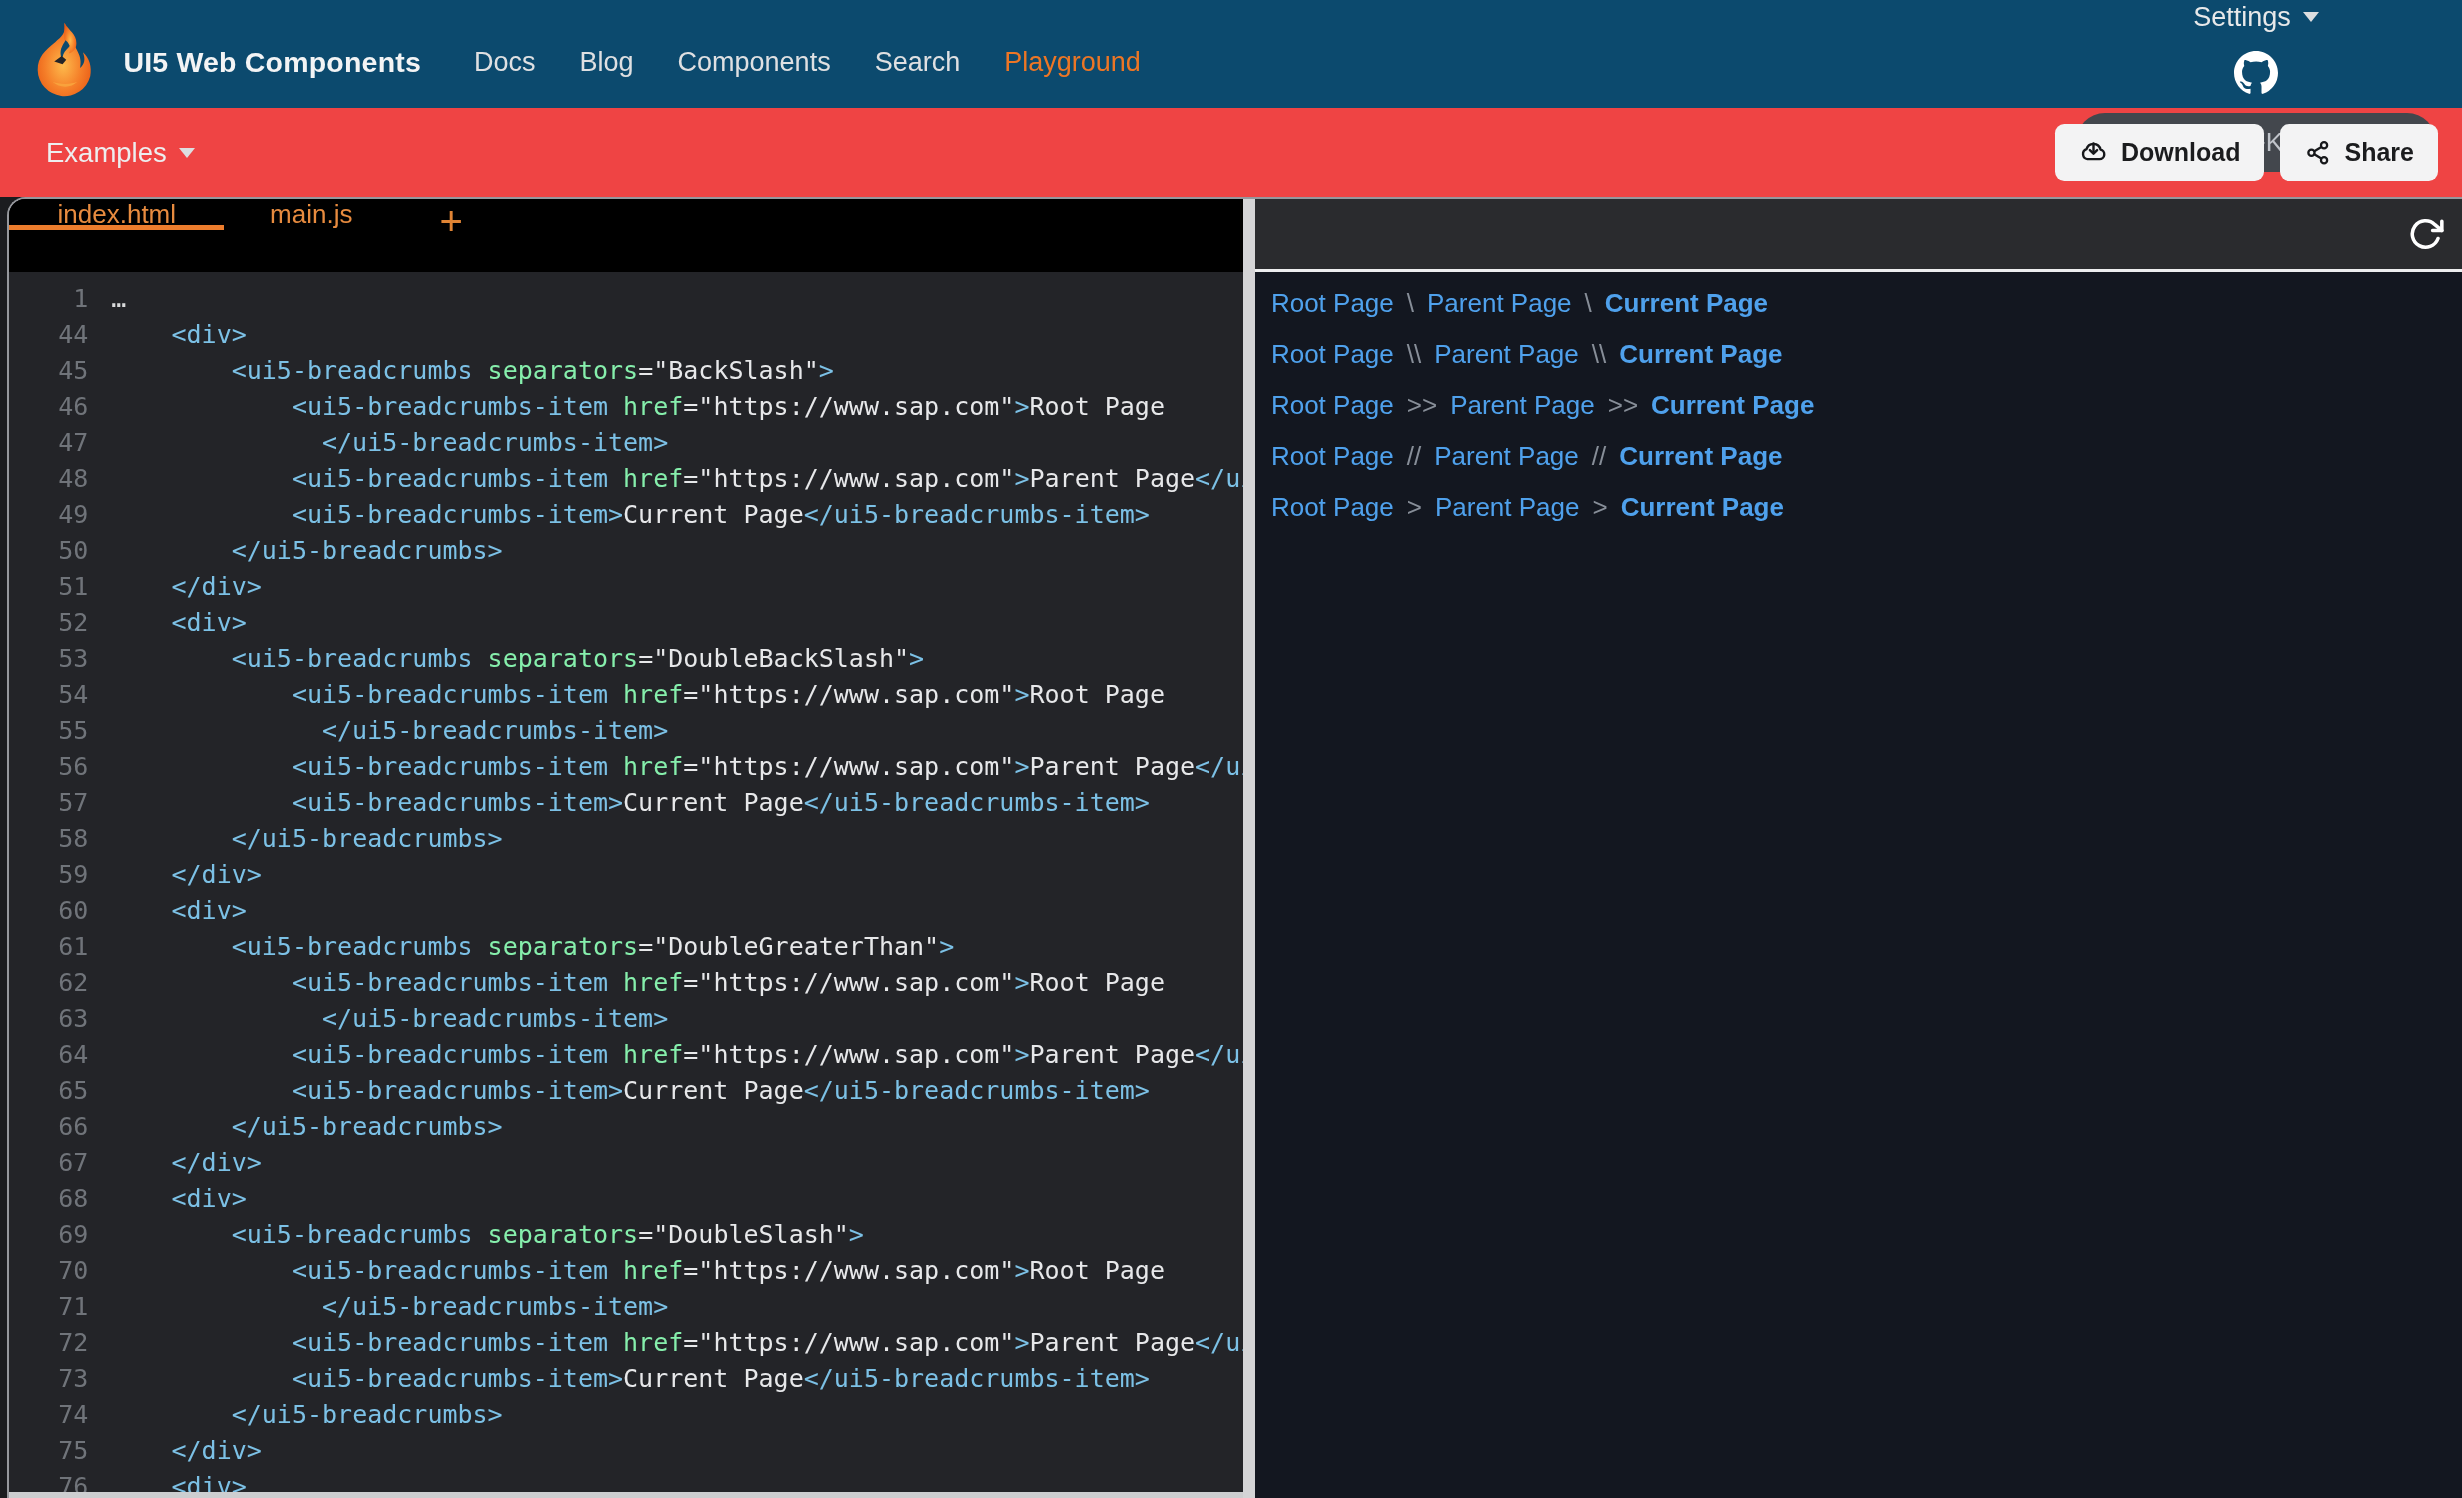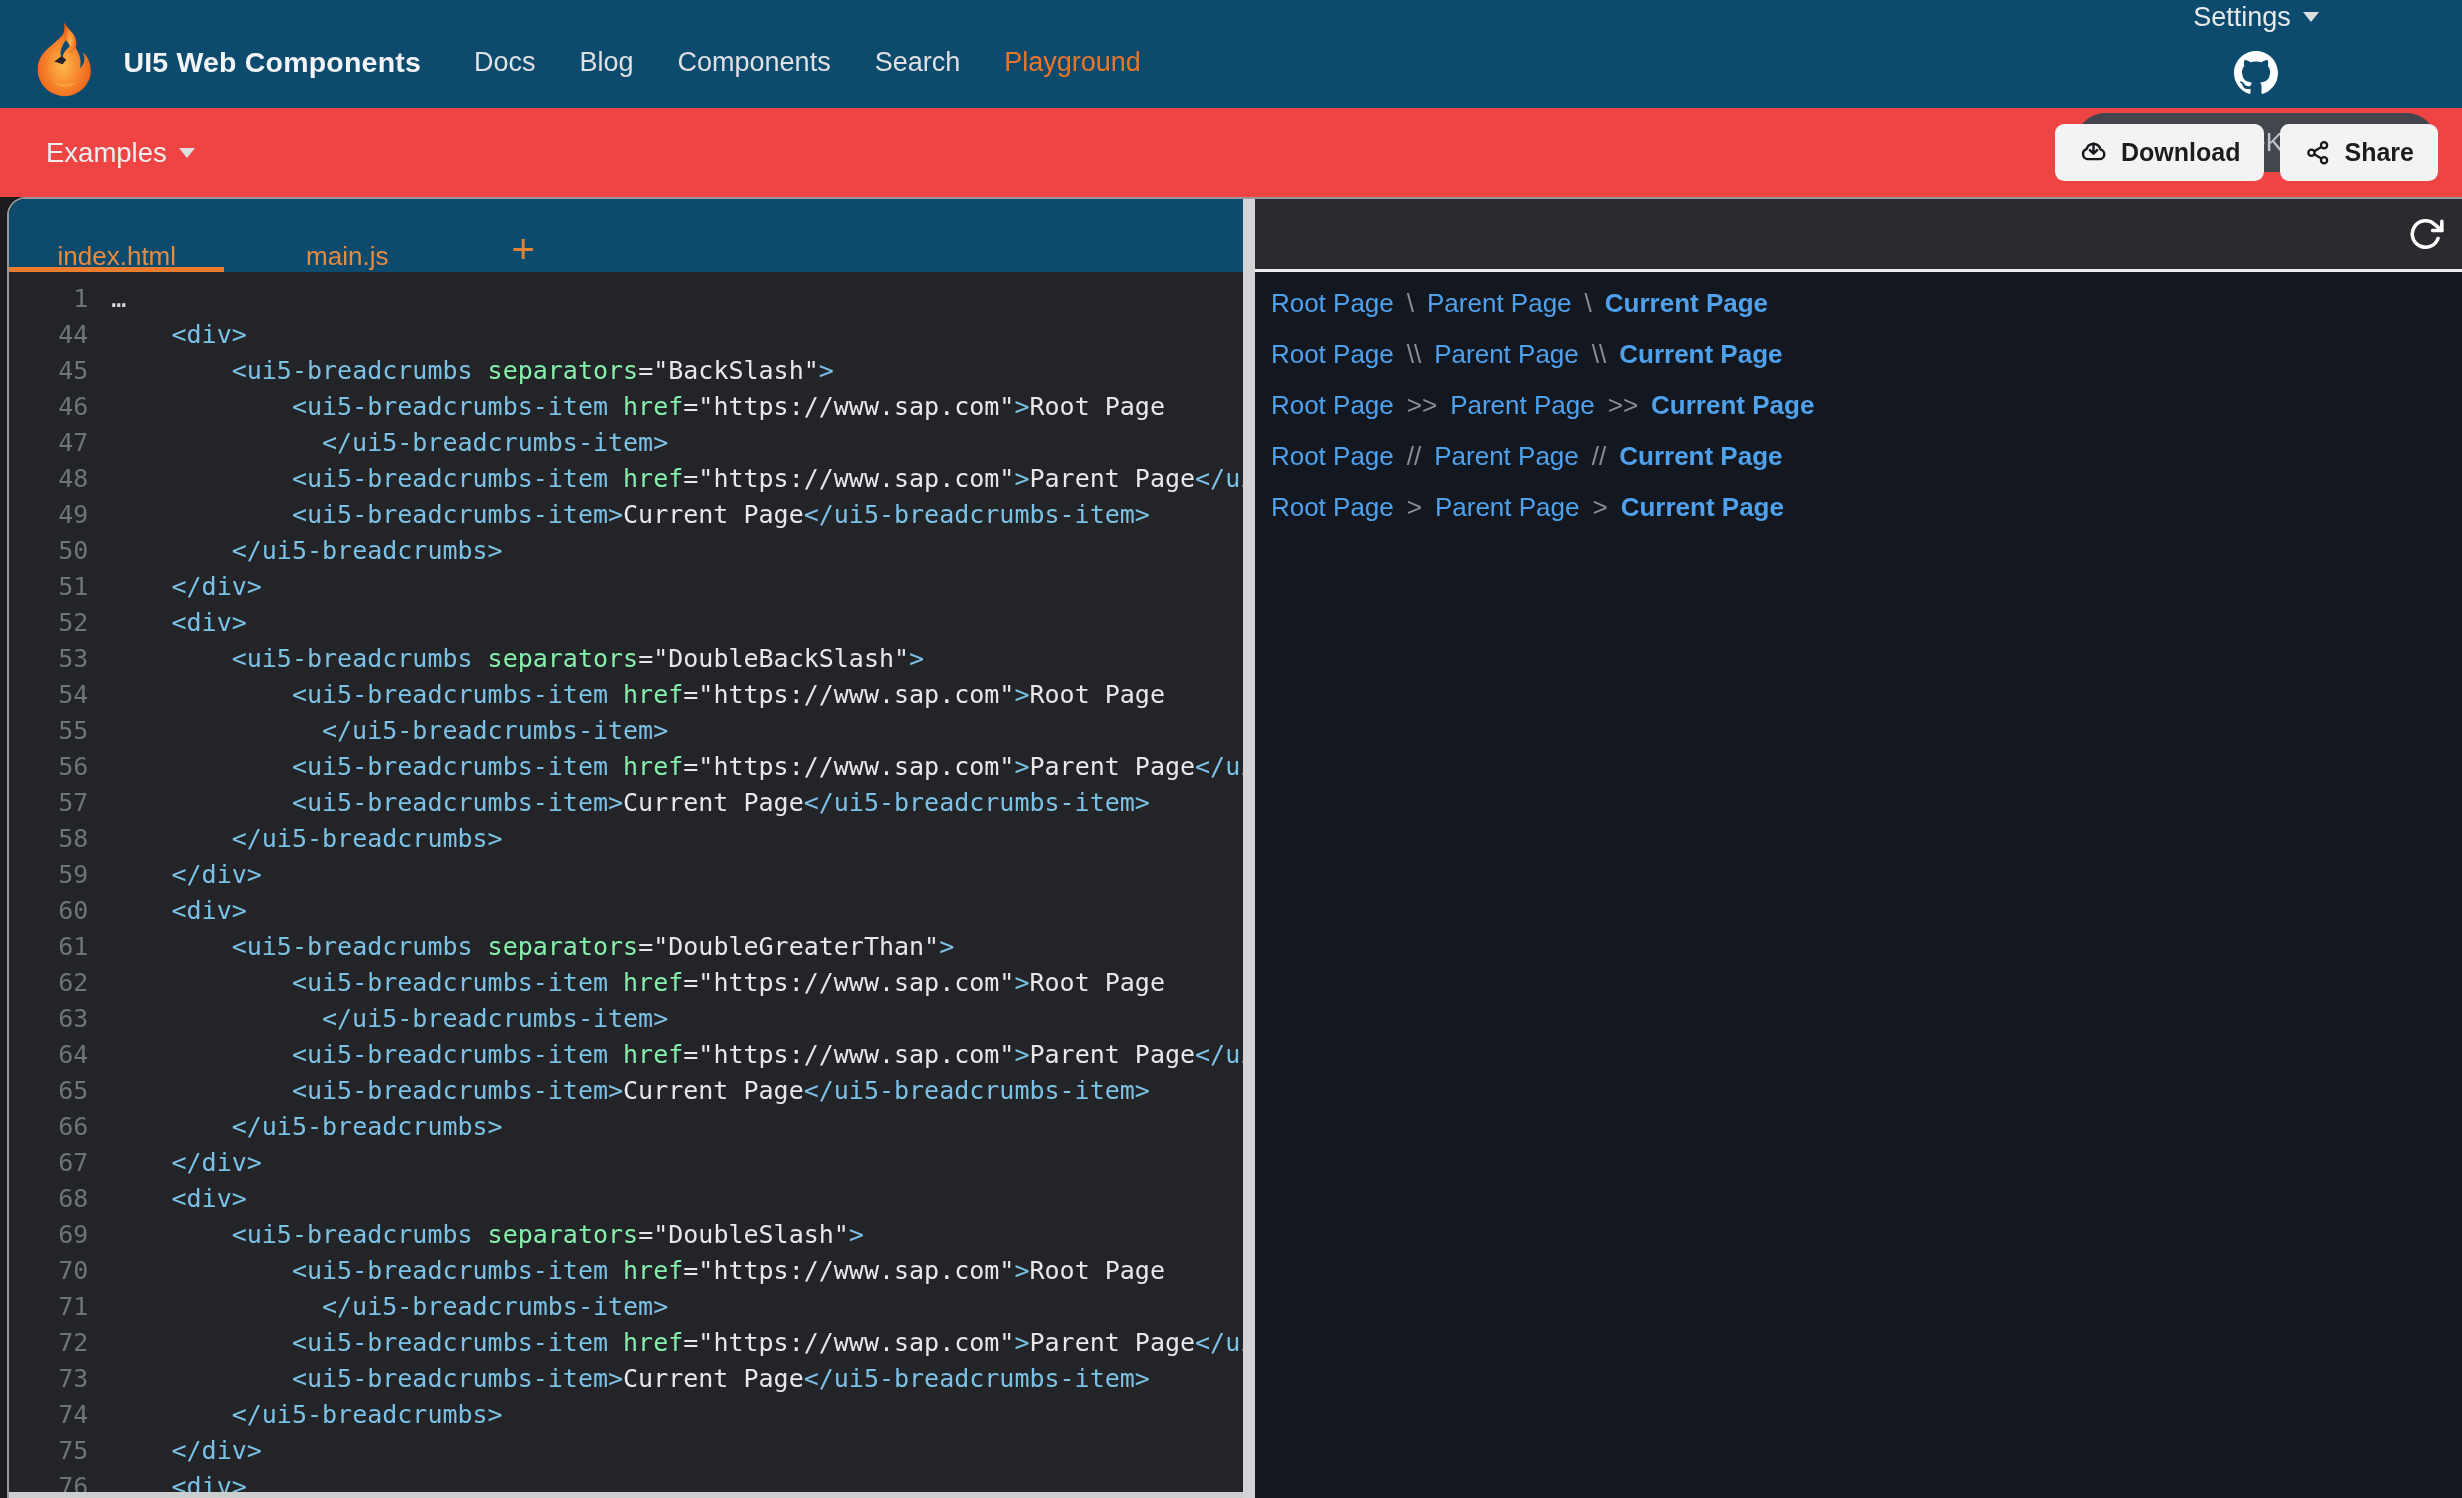--- a/index.html
+++ b/index.html
@@ -46,21 +46,21 @@
   }
   .btn svg { flex:none; }
 
   
   .playground {
     position:absolute; top:197px; left:7.3px; right:0; bottom:0;
     border-top:2.8px solid #96989D; border-left:2.8px solid #96989D;
     border-top-left-radius:18.4px; overflow:hidden; display:flex;
   }
   .editor-pane { width:1234px; flex:none; background:#232428; display:flex; flex-direction:column; position:relative; }
-  .tabbar { height:73px; background:#0c4a6e; display:flex; align-items:flex-end; flex:none; padding-left:0;gap:36px; }
+  .tabbar { height:73px; background:#000000; display:flex; align-items:flex-start; flex:none; padding-left:0; }
   .tab { position:relative; display:flex; align-items:center; justify-content:center;
          font-size:26px; color:#E78B3F; cursor:pointer; }
   .tab-1 { width:215px; }
   .tab-2 { width:174px; }
   .tab.active::after { content:""; position:absolute; left:0; right:0; bottom:0; height:5.5px; background:#ED7D2D; }
   .tab-add { width:73px; display:flex; align-items:center; justify-content:center;
              font-size:40px; font-weight:300; color:#E08434; cursor:pointer; margin-left:16.5px; }
 
   .code { flex:1; display:flex; padding-top:9.2px; overflow:hidden;
           font-family:"DejaVu Sans Mono", monospace; font-size:25px; line-height:36px; }

